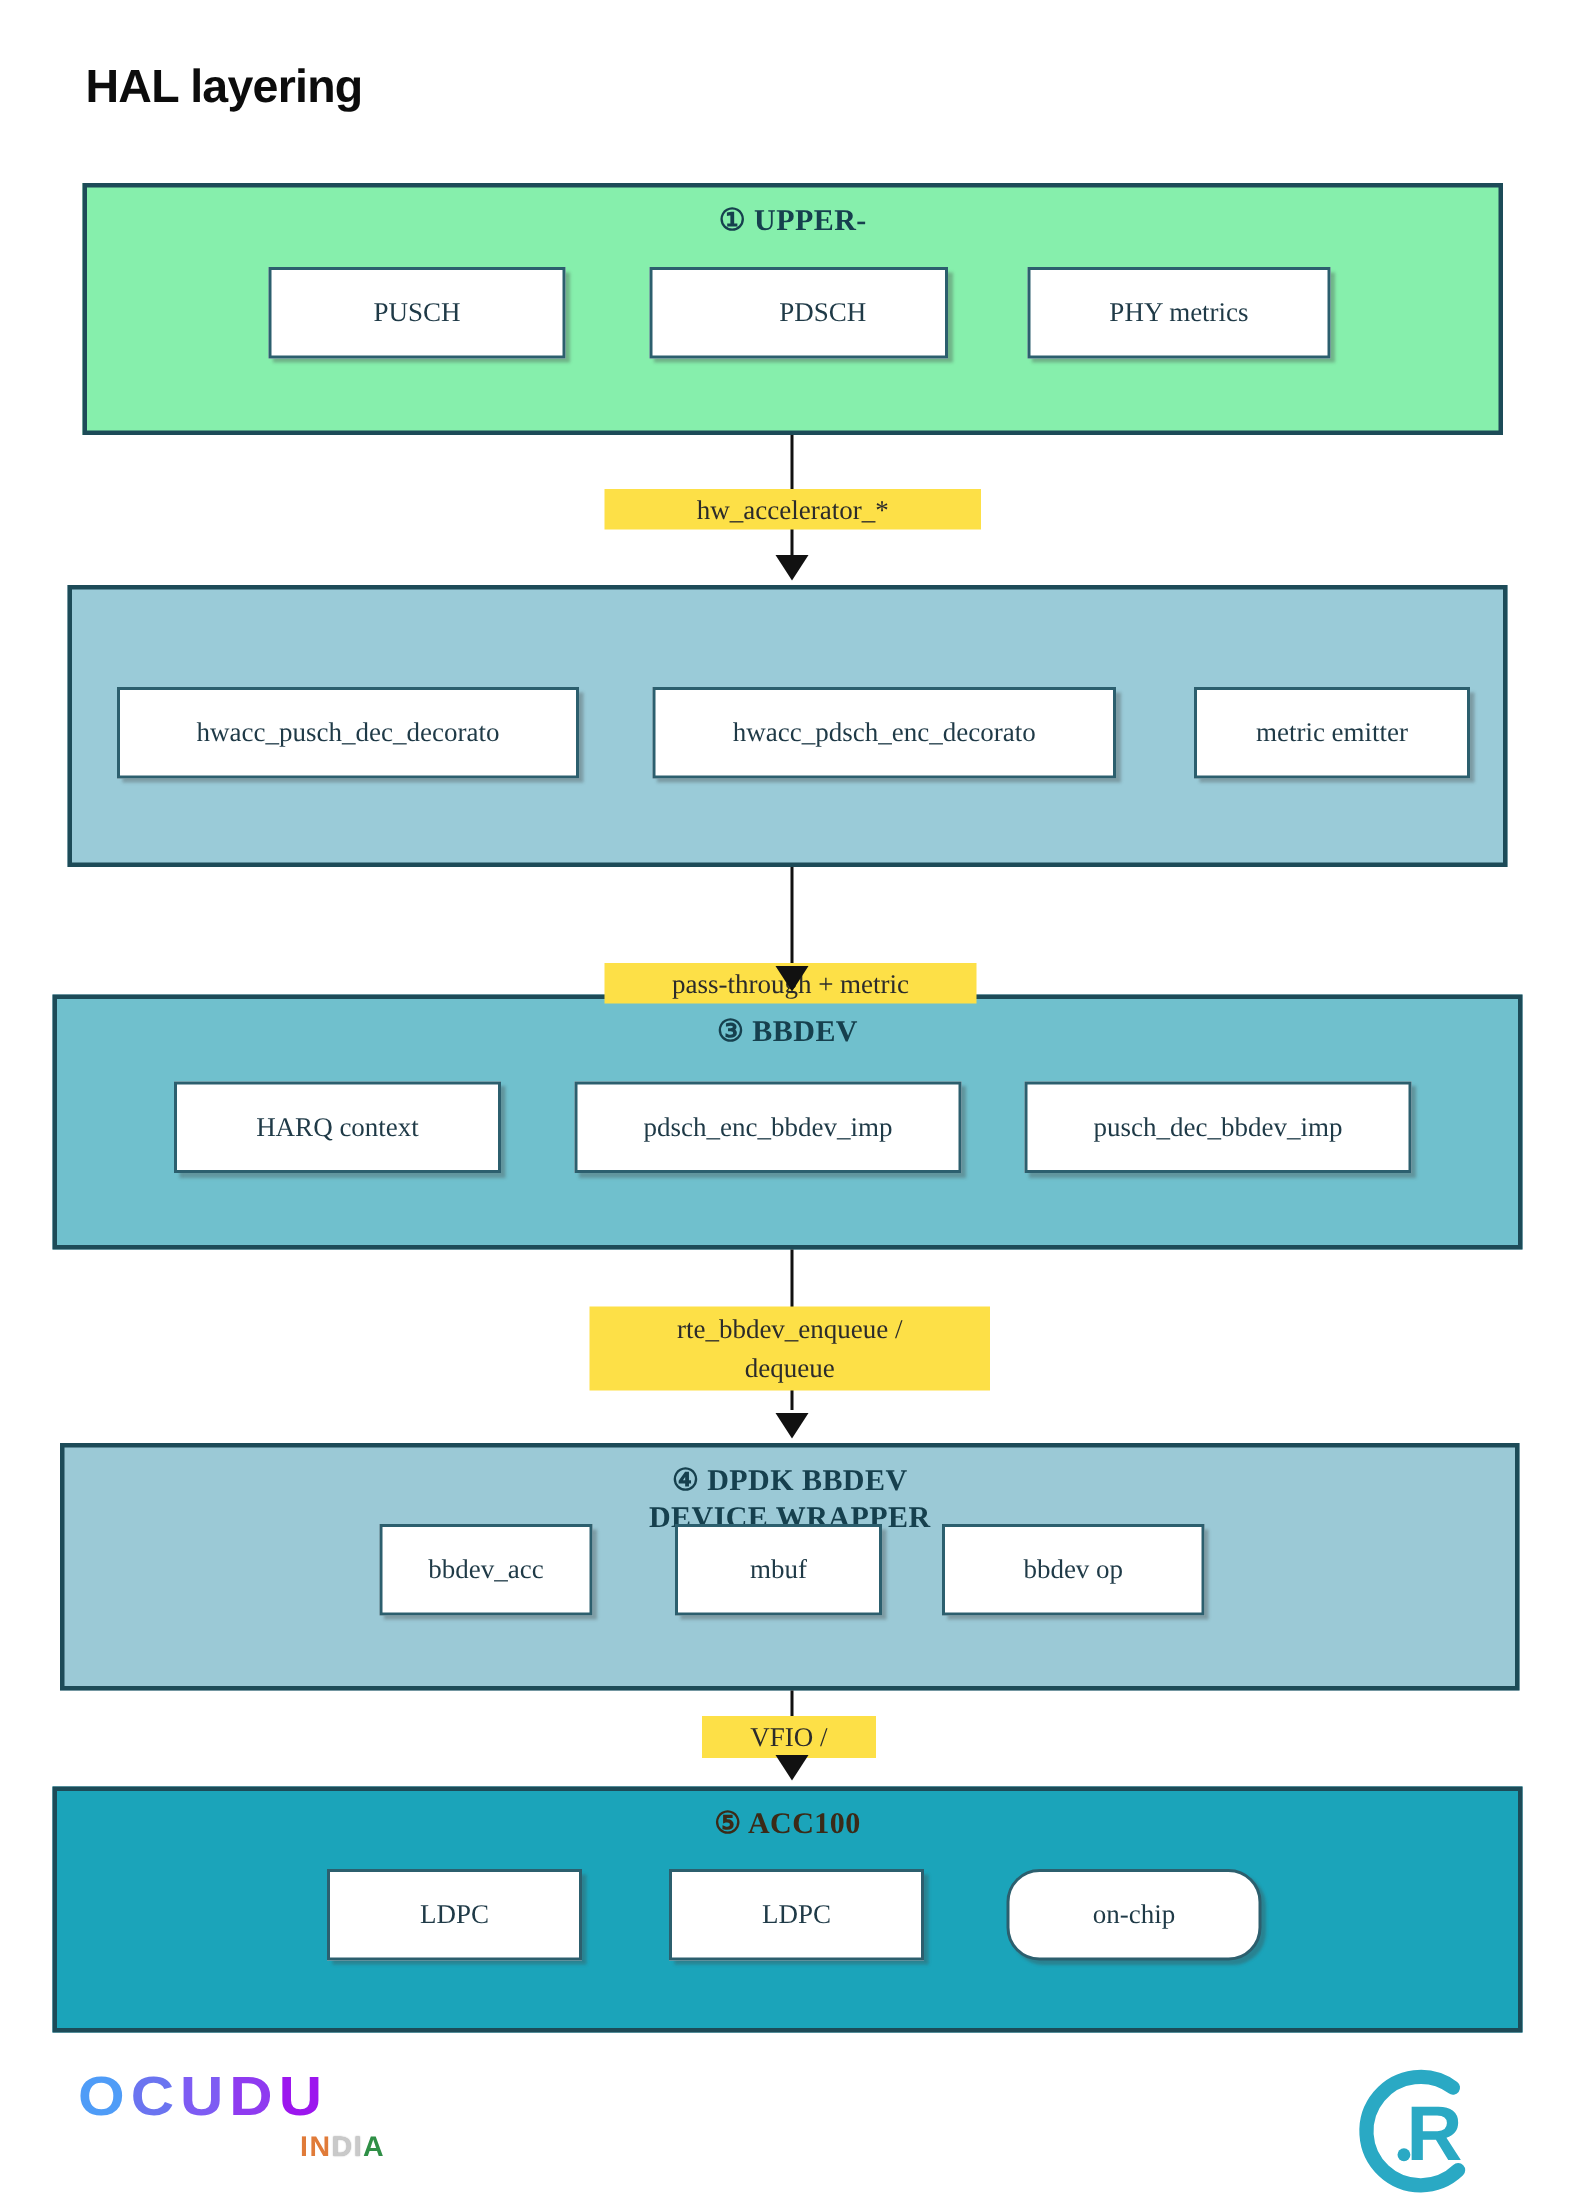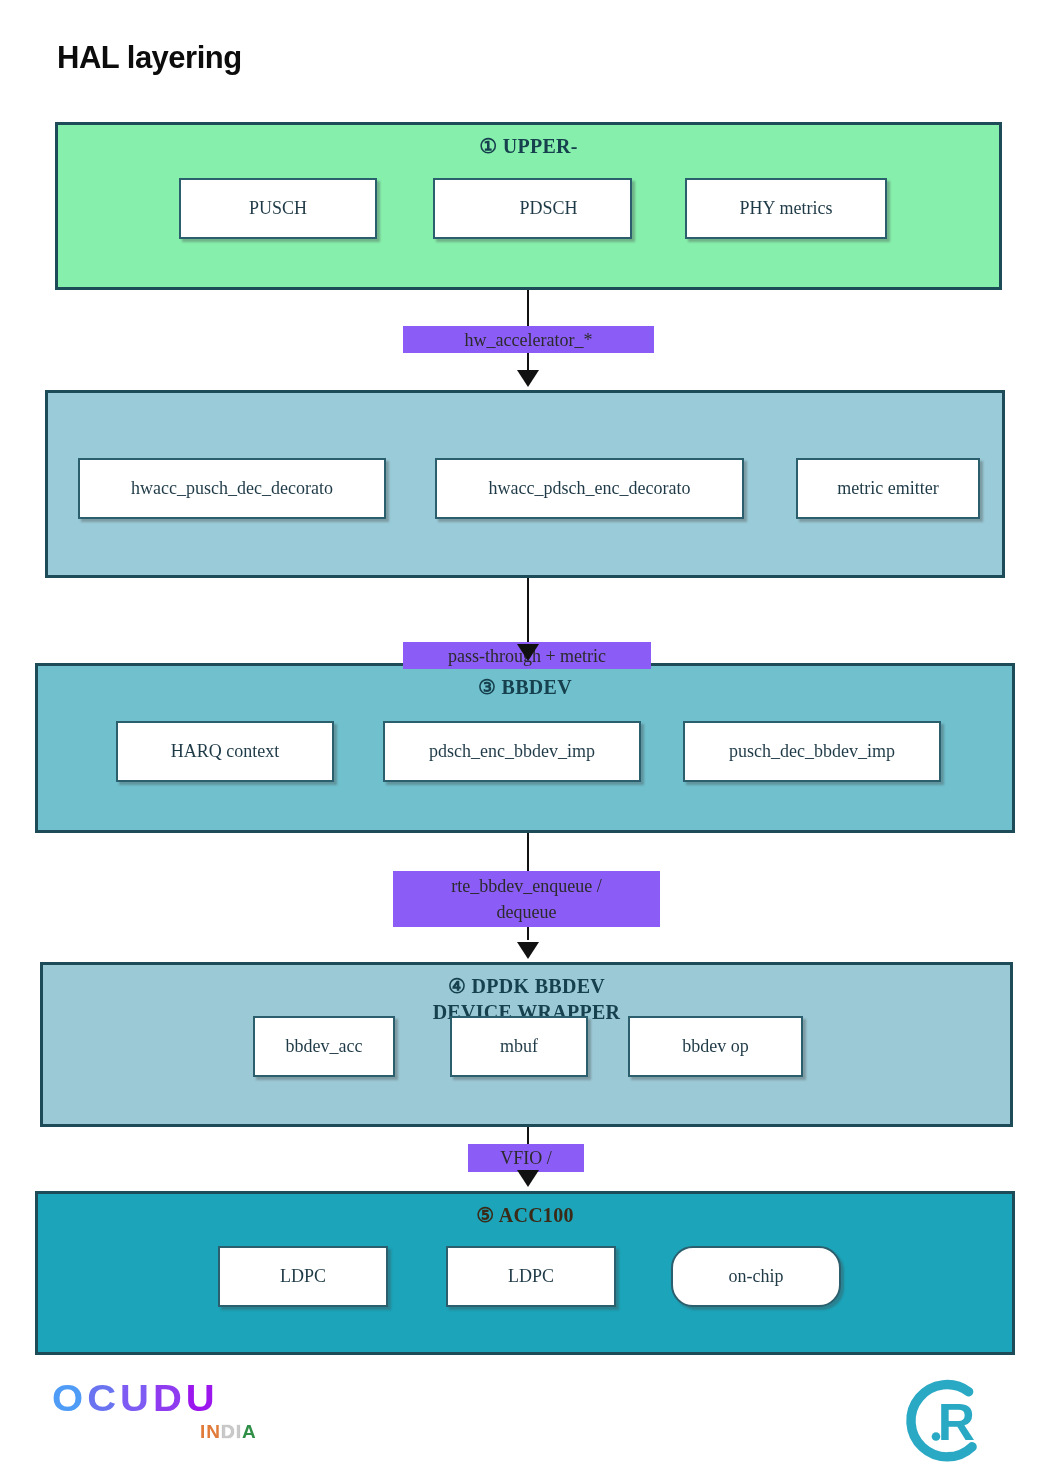--- a/index.html
+++ b/index.html
@@ -12,21 +12,21 @@
   .layer-header{position:absolute;left:0;right:0;top:9px;text-align:center;
                 font-size:20px;font-weight:bold;color:#16404e;letter-spacing:0.3px;}
   .layer-header.line2{top:36px;}
   .layer-header.brown{color:#3b2a17;}
   .inner-box{position:absolute;background:#ffffff;border:2px solid #2c5f6e;box-sizing:border-box;
              display:flex;align-items:center;justify-content:center;overflow:hidden;
              font-size:18px;color:#1f3a47;box-shadow:3px 3px 2px rgba(70,70,70,0.35);
              white-space:nowrap;}
   
   .conn-line{position:absolute;width:2px;background:#111;left:527px;}
-  .conn-label{position:absolute;background:#8b5cf6;color:#2b2b2b;font-size:18px;
+  .conn-label{position:absolute;background:#fde047;color:#2b2b2b;font-size:18px;
               display:flex;flex-direction:column;align-items:center;justify-content:center;
               text-align:left;line-height:26px;z-index:2;}
   .arrow-head{position:absolute;width:0;height:0;left:517px;
               border-left:11px solid transparent;border-right:11px solid transparent;
               border-top:17px solid #111;z-index:3;}
   
   .brand{position:absolute;left:52px;top:1378px;font-family:"Liberation Sans", sans-serif;
          font-weight:800;font-size:40px;letter-spacing:4px;line-height:40px;}
   .brand span{display:inline-block;transform:scaleY(0.92);}
   .b0{color:#4f9cf7;} .b1{color:#6b74f0;} .b2{color:#7e5cf3;} .b3{color:#8f3bf0;} .b4{color:#9c16ee;}

